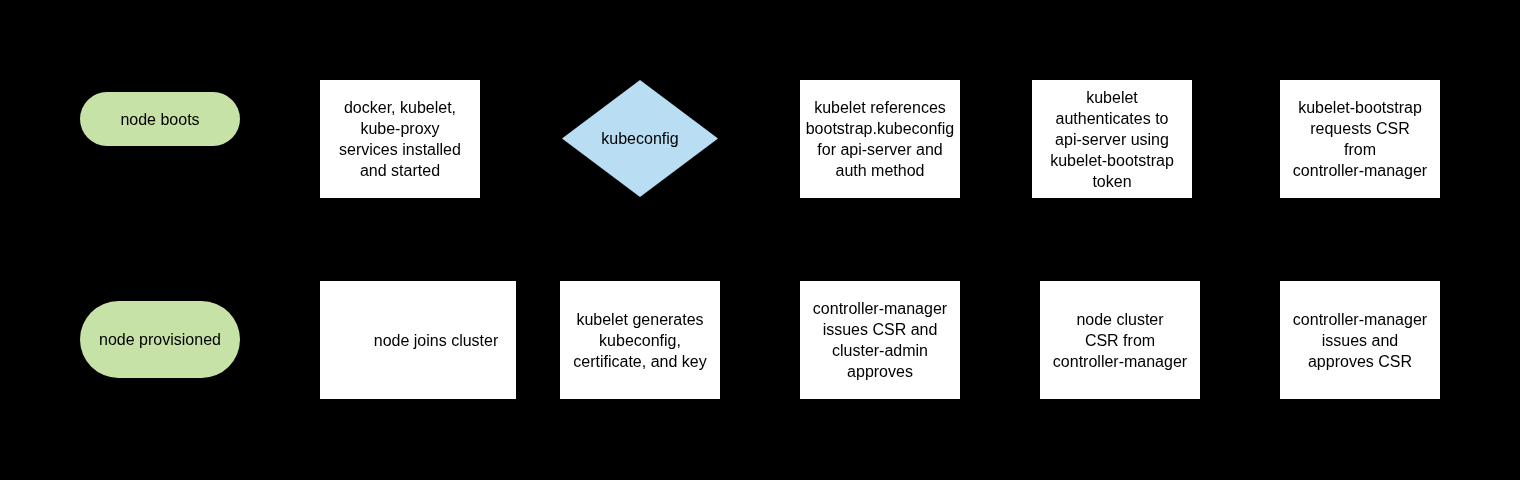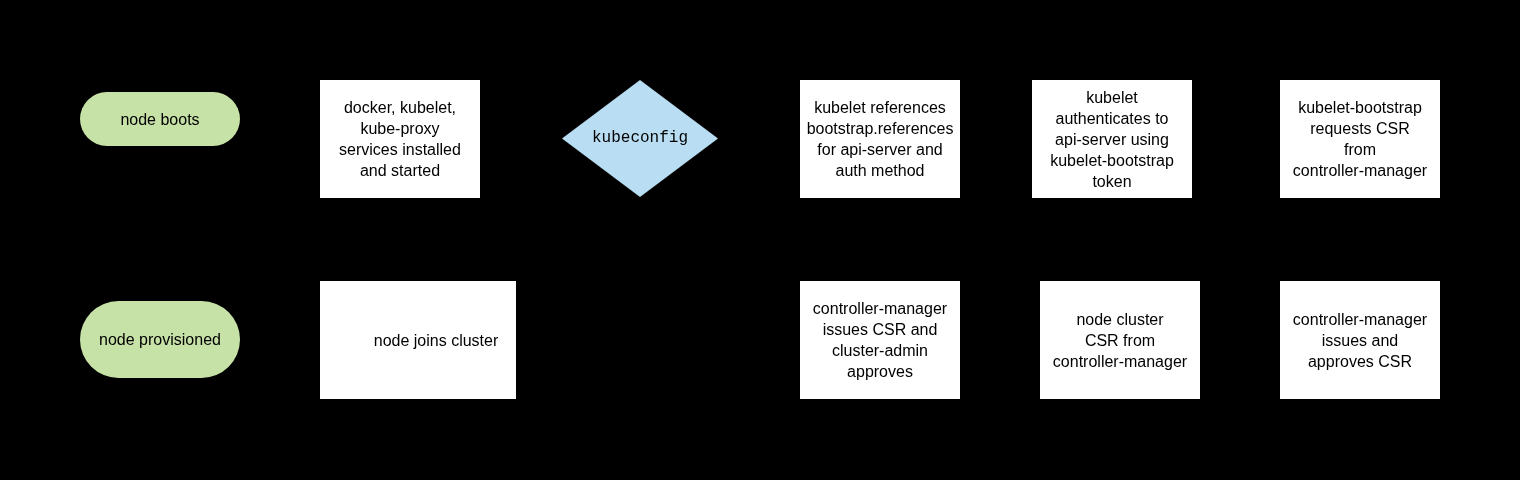--- a/index.html
+++ b/index.html
@@ -37,21 +37,21 @@
   .process {
     background: var(--process-fill, #ffffff);
   }
   .decision {
     background: var(--decision-fill, #b9ddf2);
     clip-path: polygon(50% 0%, 100% 50%, 50% 100%, 0% 50%);
   }
   
   .n0  { left: 80px;   top: 92px; width: 160px; height: 54px; }
   .n1  { left: 320px;  top: 80px;  width: 160px; height: 118px; }
-  .n2  { left: 562px;  top: 80px;  width: 156px; height: 117px; font-family: Liberation Mono, monospace; }
+  .n2  { left: 562px;  top: 80px;  width: 156px; height: 117px; }
   .n3  { left: 800px;  top: 80px;  width: 160px; height: 118px; }
   .n4  { left: 1032px; top: 80px;  width: 160px; height: 118px; }
   .n5  { left: 1280px; top: 80px;  width: 160px; height: 118px; }
   .n6  { left: 80px;   top: 301px; width: 160px; height: 77px; }
   .n7  { left: 320px;  top: 281px; width: 160px; height: 118px; padding-left: 36px; }
   .n8  { left: 560px;  top: 281px; width: 160px; height: 118px; }
   .n9  { left: 800px;  top: 281px; width: 160px; height: 118px; }
   .n10 { left: 1040px; top: 281px; width: 160px; height: 118px; }
   .n11 { left: 1280px; top: 281px; width: 160px; height: 118px; }
 </style>
@@ -70,21 +70,21 @@
 services installed
 and started</span>
   </div>
 
   <div class="node decision n2">
     <span class="label">kubeconfig</span>
   </div>
 
   <div class="node process n3">
     <span class="label">kubelet references
-bootstrap.references
+bootstrap.kubeconfig
 for api-server and
 auth method</span>
   </div>
 
   <div class="node process n4">
     <span class="label">kubelet
 authenticates to
 api-server using
 kubelet-bootstrap
 token</span>
@@ -98,20 +98,25 @@
   </div>
 
   <div class="node terminal n6">
     <span class="label">node provisioned</span>
   </div>
 
   <div class="node process n7">
     <span class="label">node joins cluster</span>
   </div>
 
+  <div class="node process n8">
+    <span class="label">kubelet generates
+kubeconfig,
+certificate, and key</span>
+  </div>
 
   <div class="node process n9">
     <span class="label">controller-manager
 issues CSR and
 cluster-admin
 approves</span>
   </div>
 
   <div class="node process n10">
     <span class="label">node cluster

